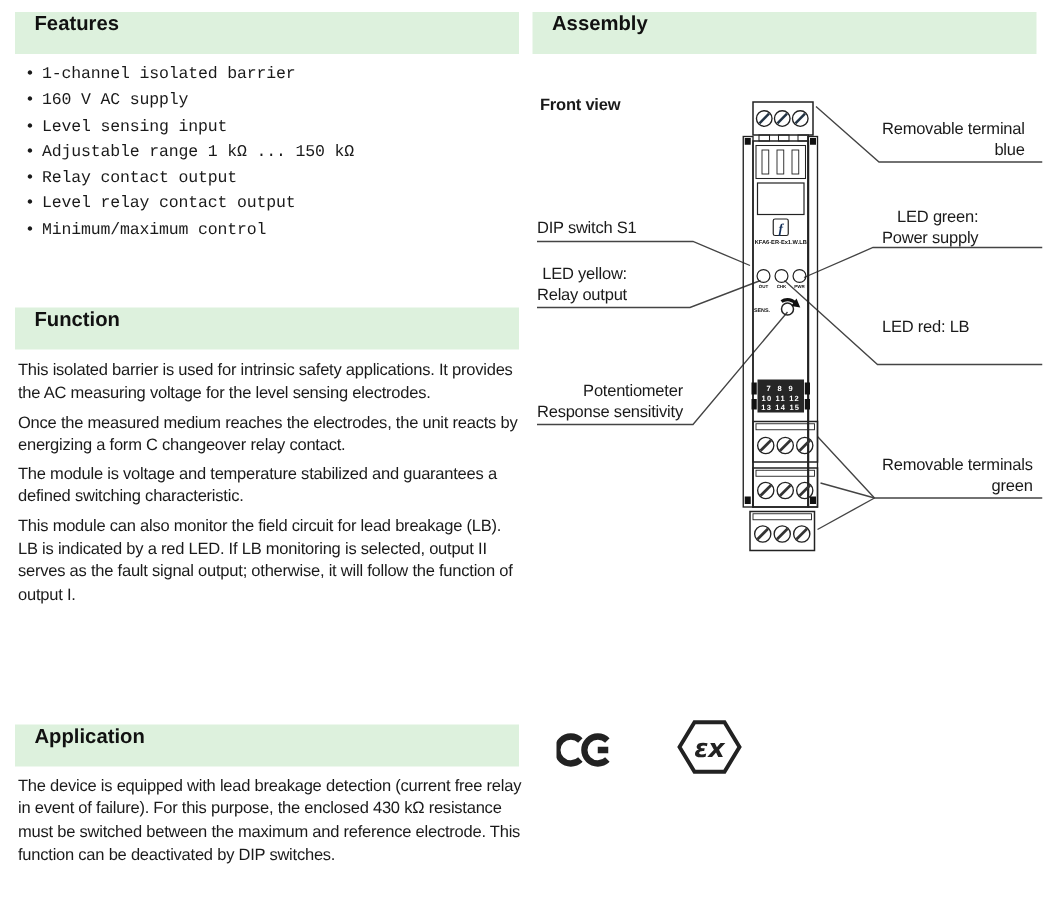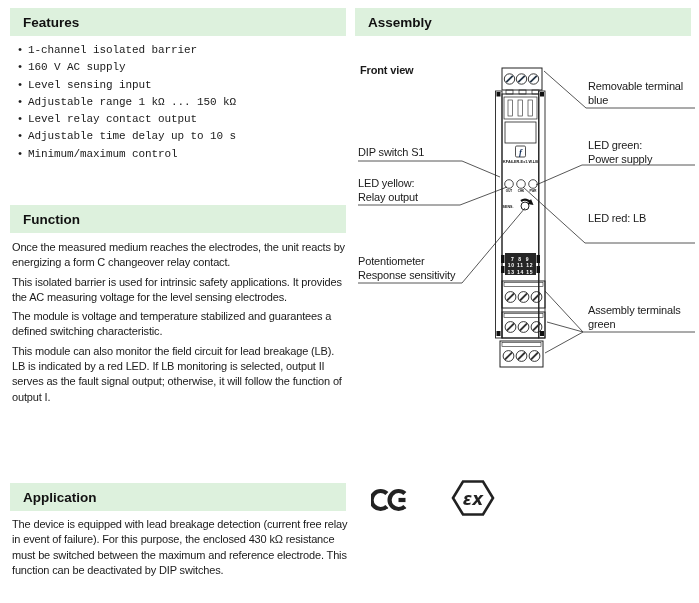--- a/index.html
+++ b/index.html
@@ -1,34 +1,34 @@
 <!DOCTYPE html>
 <html><head>
 <meta charset="utf-8">
 <style>
   * { margin:0; padding:0; box-sizing:border-box; }
   html,body { width:699px; height:603px; background:#ffffff; }
   body { position:relative; overflow:hidden; font-family:"Liberation Sans", sans-serif; color:#1a1a1a; }
 
   .sec-header {
     position:absolute; width:336px; height:28px;
-    background:#ddf1dd; display:flex; align-items:center;
+    background:#ddf1dd; display:flex; align-items:flex-start;
     padding-left:13px; font-size:13.5px; font-weight:bold; color:#111;
   }
   .col-left  { left:10px; }
   .col-right { left:355px; }
 
   .bullet-list { position:absolute; left:12px; top:42px; width:332px; font-size:11px;font-family:Liberation Mono, monospace; }
   .bullet-item { display:flex; line-height:17.3px; letter-spacing:-0.1px; }
   .bullet-item::before { content:"•"; width:16px; flex:0 0 16px; text-align:center; }
 
   .para-block { position:absolute; left:12px; width:336px; font-size:11px; }
   .para-block p { line-height:15.3px; margin-bottom:4px; letter-spacing:-0.15px; }
 
-  .diagram-label { position:absolute; font-size:11px; line-height:13.5px; letter-spacing:-0.15px; white-space:nowrap; }
+  .diagram-label { position:absolute; font-size:11px; line-height:13.5px; letter-spacing:-0.15px; white-space:nowrap;text-align:right; }
   .bold { font-weight:bold; }
 
   svg { display:block; }
   .callout { stroke:#444; stroke-width:0.9; fill:none; }
   .outline { stroke:#222; fill:none; }
   .svgtxt { fill:#ffffff; font-family:"Liberation Sans", sans-serif; font-weight:bold; }
   .tinytxt { fill:#111111; font-family:"Liberation Sans", sans-serif; font-weight:bold; }
 </style>
 </head>
 <body>
@@ -44,37 +44,37 @@
   <div class="bullet-item">
       <span>160 V AC supply</span>
     </div>
   <div class="bullet-item">
       <span>Level sensing input</span>
     </div>
   <div class="bullet-item">
       <span>Adjustable range 1 kΩ ... 150 kΩ</span>
     </div>
   <div class="bullet-item">
+      <span>Relay contact output</span>
+    </div>
+  <div class="bullet-item">
       <span>Level relay contact output</span>
-    </div>
-  <div class="bullet-item">
-      <span>Adjustable time delay up to 10 s</span>
     </div>
   <div class="bullet-item">
       <span>Minimum/maximum control</span>
     </div>
 </div>
 
 <div class="sec-header col-left" style="top:205px">
   <span>Function</span>
 </div>
 
 <div class="para-block" style="top:240px">
+  <p>This isolated barrier is used for intrinsic safety applications. It provides the AC measuring voltage for the level sensing electrodes.</p>
   <p>Once the measured medium reaches the electrodes, the unit reacts by energizing a form C changeover relay contact.</p>
-  <p>This isolated barrier is used for intrinsic safety applications. It provides the AC measuring voltage for the level sensing electrodes.</p>
   <p>The module is voltage and temperature stabilized and guarantees a defined switching characteristic.</p>
   <p>This module can also monitor the field circuit for lead breakage (LB). LB is indicated by a red LED. If LB monitoring is selected, output II serves as the fault signal output; otherwise, it will follow the function of output I.</p>
 </div>
 
 <div class="sec-header col-left" style="top:483px">
   <span>Application</span>
 </div>
 
 <div class="para-block" style="top:517px">
   <p>The device is equipped with lead breakage detection (current free relay in event of failure). For this purpose, the enclosed 430 kΩ resistance must be switched between the maximum and reference electrode. This function can be deactivated by DIP switches.</p>
@@ -97,21 +97,21 @@
 <div class="diagram-label" style="left:588px;top:80px">
   <div>Removable terminal</div>
   <div>blue</div>
 </div>
 <div class="diagram-label" style="left:588px;top:139px">
   <div>LED green:</div>
   <div>Power supply</div>
 </div>
 <div class="diagram-label" style="left:588px;top:212px">LED red: LB</div>
 <div class="diagram-label" style="left:588px;top:304px">
-  <div>Assembly terminals</div>
+  <div>Removable terminals</div>
   <div>green</div>
 </div>
 
 <svg style="position:absolute;left:355px;top:55px" width="340" height="390" viewBox="0 0 340 390">
 
   <g>
     <path class="callout" d="M 189,16 L 231,53 H 340"></path>
     <path class="callout" d="M 3,106 H 107 L 145,122"></path>
     <path class="callout" d="M 3,150 H 105 L 152,132"></path>
     <path class="callout" d="M 3,228 H 107 L 170,153"></path>

